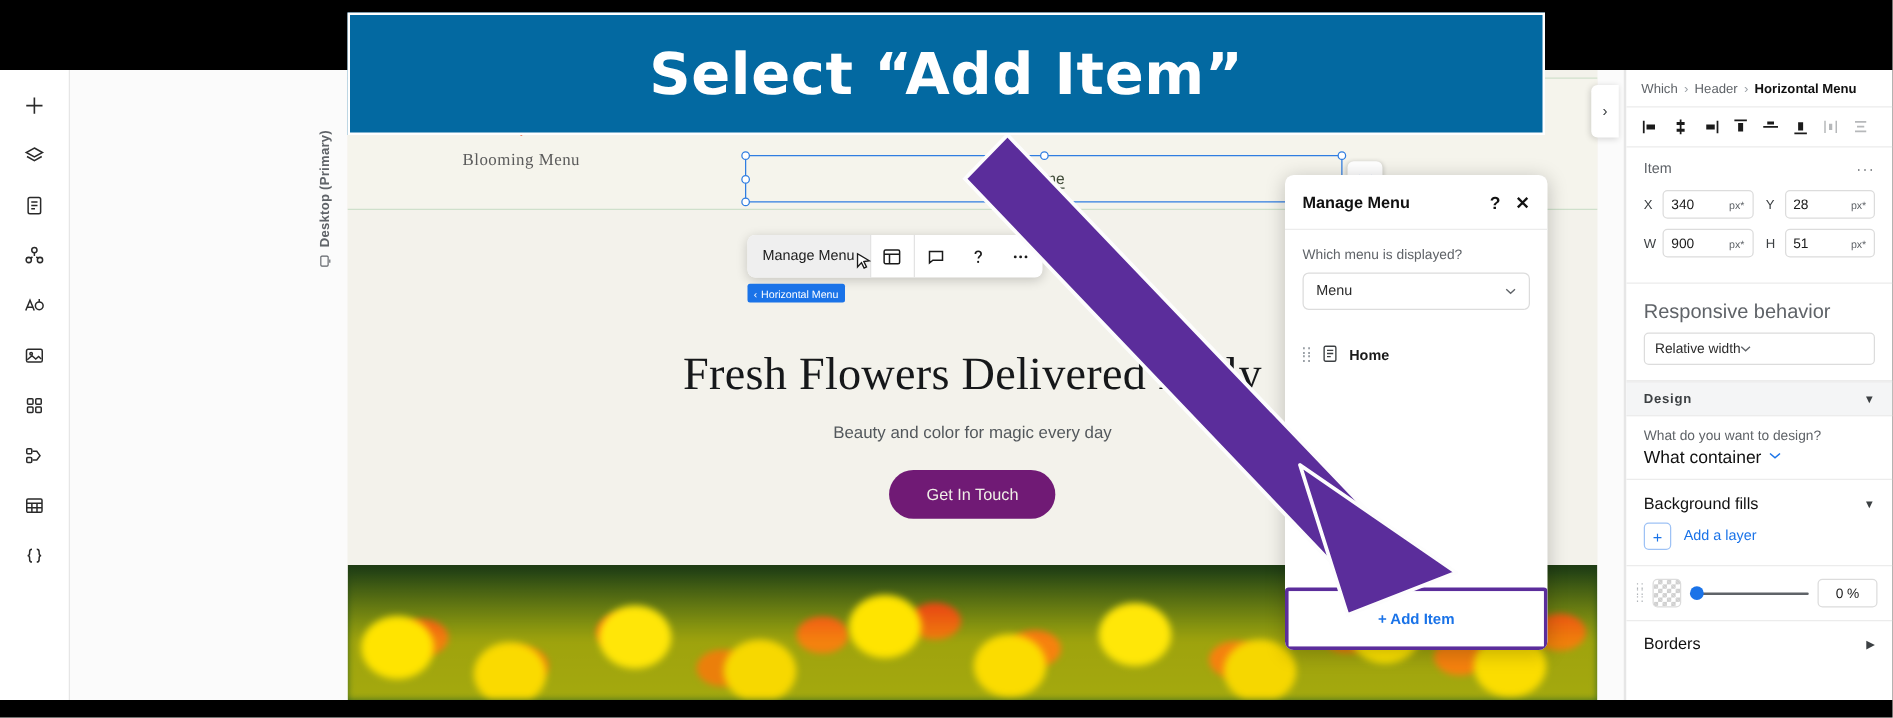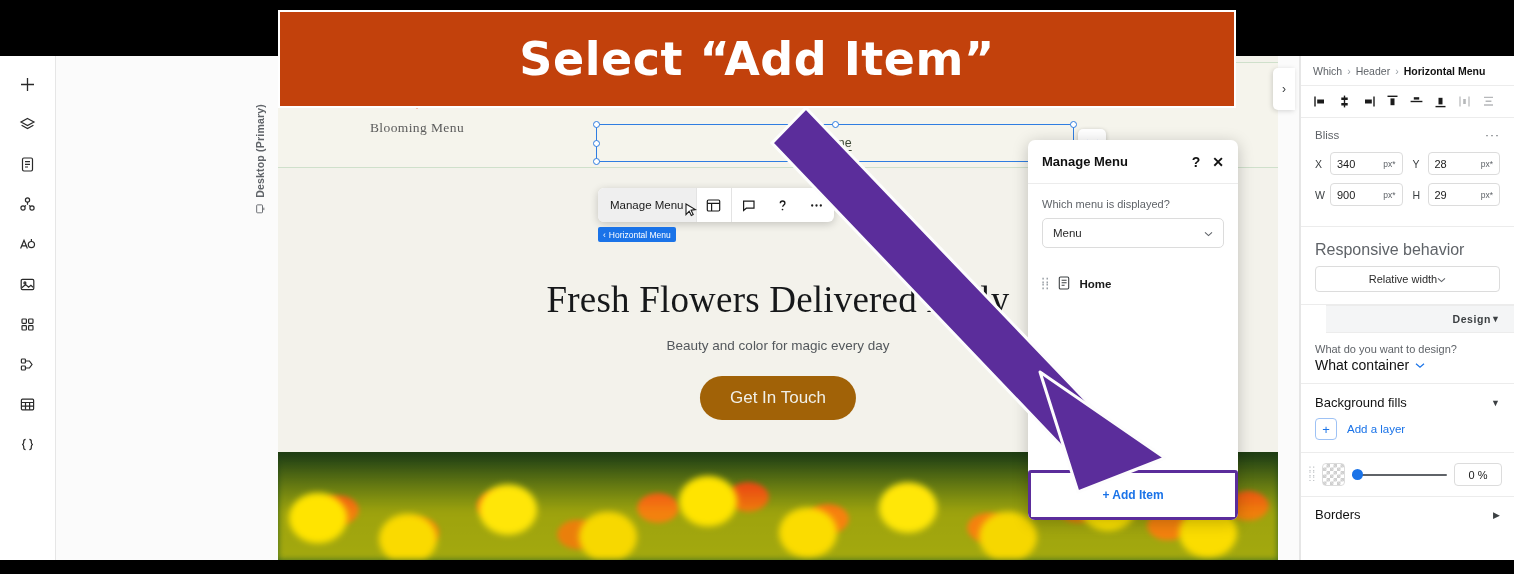--- a/index.html
+++ b/index.html
@@ -98,21 +98,21 @@
   .hero-h1 {
     position: absolute; left: 0; right: 0; top: 222px; text-align: center;
     font-family: "Liberation Serif", serif; font-size: 37px; color: #16181a; letter-spacing: .2px;
   }
   .hero-sub {
     position: absolute; left:0; right:0; top: 282px; text-align:center;
     font-size: 13.5px; color: #53585c;
   }
   .cta {
     position: absolute; left: 50%; transform: translateX(-50%); top: 320px;
-    background: #a16207; color: #f0efe7; font-size: 17px;
+    background: #701a75; color: #f0efe7; font-size: 13px;
     padding: 12px 30px; border-radius: 22px; border: none; cursor: pointer;
   }
 
   .photo { position: absolute; left:0; right:0; top: 396px; bottom: 0; overflow:hidden; }
   .ph-green { position:absolute; inset:0; background:linear-gradient(#1f3d14,#2c5a1c 45%,#3b6b22); }
   .ph-red {
     position:absolute; left:0; right:0; top: 12px; height: 110px;
     background:
       radial-gradient(ellipse 34px 24px at 6% 42%, #e8121d 60%, transparent 62%),
       radial-gradient(ellipse 34px 24px at 14% 62%, #d50f19 60%, transparent 62%),
@@ -209,25 +209,25 @@
   .xy-k { font-size: 10.5px; color:#3c4043; width: 9px; }
   .xy-f {
     flex:1; height: 23px; border:1px solid #dcdcdc; border-radius:4px;
     display:flex; align-items:center; justify-content:space-between; padding: 0 6px;
     font-size: 11px; color:#1a1a1a; cursor:text;
   }
   .unit { font-size: 8.5px; color:#5f6368; }
   .rb-lbl { font-size: 16px; color:#5f6368; margin: 4px 0 7px; }
   .rb-sel {
     height: 26px; border:1px solid #dcdcdc; border-radius:4px; display:flex; align-items:center;
-    justify-content:center; padding: 0 8px; font-size: 11px; color:#2a2a2a; cursor:pointer;
+    justify-content:flex-start; padding: 0 8px; font-size: 11px; color:#2a2a2a; cursor:pointer;
   }
   .dsec-hd {
-    height: 28px; background:#f4f5f6; display:flex; align-items:center; justify-content:flex-end;
-    padding: 0 14px; border-top:1px solid #ececec; border-bottom:1px solid #ececec;margin-left:25px;
+    height: 28px; background:#f4f5f6; display:flex; align-items:center; justify-content:space-between;
+    padding: 0 14px; border-top:1px solid #ececec; border-bottom:1px solid #ececec;
   }
   .dsec-t { font-size: 10.5px; font-weight:700; color:#3c4043; letter-spacing:.6px; }
   .dsec-c { font-size: 9px; color:#3c4043; }
   .design-q { font-size: 11px; color:#5f6368; padding: 10px 14px 2px; }
   .design-v {
     padding: 0 14px 10px; font-size: 14px; color:#111; display:flex; align-items:center; gap:6px;
     cursor:pointer; border-bottom:1px solid #ececec;
   }
   .design-v .cv { color:#1a73e8; font-size: 10px; }
   .bg-hd { display:flex; align-items:center; justify-content:space-between; padding: 11px 14px 8px; }
@@ -256,21 +256,21 @@
   }
   .borders-row {
     display:flex; align-items:center; justify-content:space-between; padding: 10px 14px;
     border-top:1px solid #ececec; cursor:pointer;
   }
   .borders-t { font-size: 13px; color:#111; }
 
   
   .banner {
     position:absolute; left: 278px; top: 10px; width: 958px; height: 98px;
-    background:#c2410c; border: 2px solid #ffffff; z-index: 20;
+    background:#0369a1; border: 2px solid #ffffff; z-index: 20;
     display:flex; align-items:center; justify-content:center;
   }
   .banner-t {
     color:#fff; font-size: 46px; font-weight: 700; letter-spacing:.5px;
     font-family: "DejaVu Sans", sans-serif;
   }
   .arrow-svg { position:absolute; left: 0; top: 0; width: 1514px; height: 574px; z-index: 15; pointer-events:none; }
   .frame-b { position:absolute; left:0; right:0; bottom:0; height: 14px; background:#000; z-index: 30;}
   .frame-t { position:absolute; left:0; right:0; top:0; height: 56px; background:#000; z-index: 2;}
 </style>
@@ -519,21 +519,21 @@
       </div>
       <div class="al">
         <svg width="15" height="15" viewBox="0 0 15 15" stroke="#b6b8ba" stroke-width="1.4">
             <path d="M3 3.4h9M3 11h9M4.6 7.2h5.8"></path>
           </svg>
       </div>
     </div>
 
     <div class="sec">
       <div class="sec-hd">
-        <span class="sec-t">Bliss</span>
+        <span class="sec-t">Item</span>
         <span class="dots3">···</span>
       </div>
       <div class="xy-row">
         <div class="xy">
           <span class="xy-k">X</span>
           <div class="xy-f">
             <span>340</span>
             <span class="unit">px*</span>
           </div>
         </div>
@@ -549,21 +549,21 @@
         <div class="xy">
           <span class="xy-k">W</span>
           <div class="xy-f">
             <span>900</span>
             <span class="unit">px*</span>
           </div>
         </div>
         <div class="xy">
           <span class="xy-k">H</span>
           <div class="xy-f">
-            <span>29</span>
+            <span>51</span>
             <span class="unit">px*</span>
           </div>
         </div>
       </div>
     </div>
 
     <div class="sec">
       <div class="rb-lbl">Responsive behavior</div>
       <div class="rb-sel">
         <span>Relative width</span>

